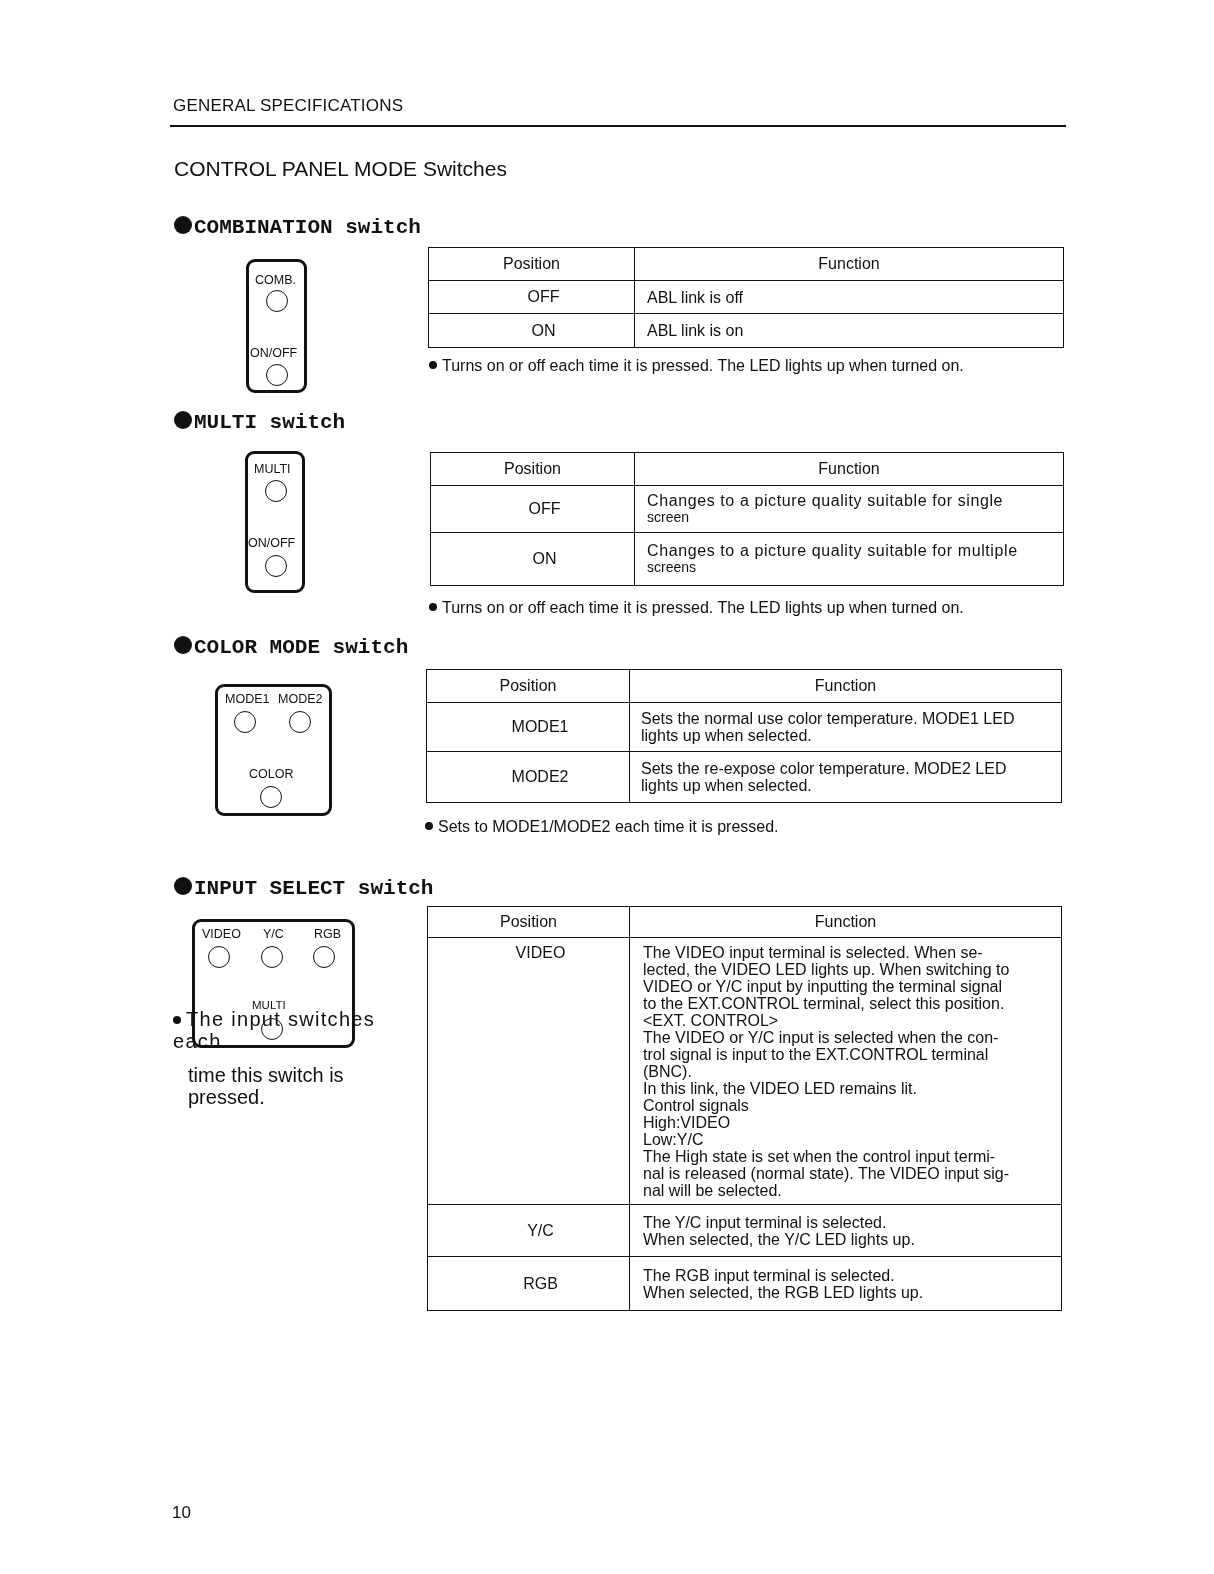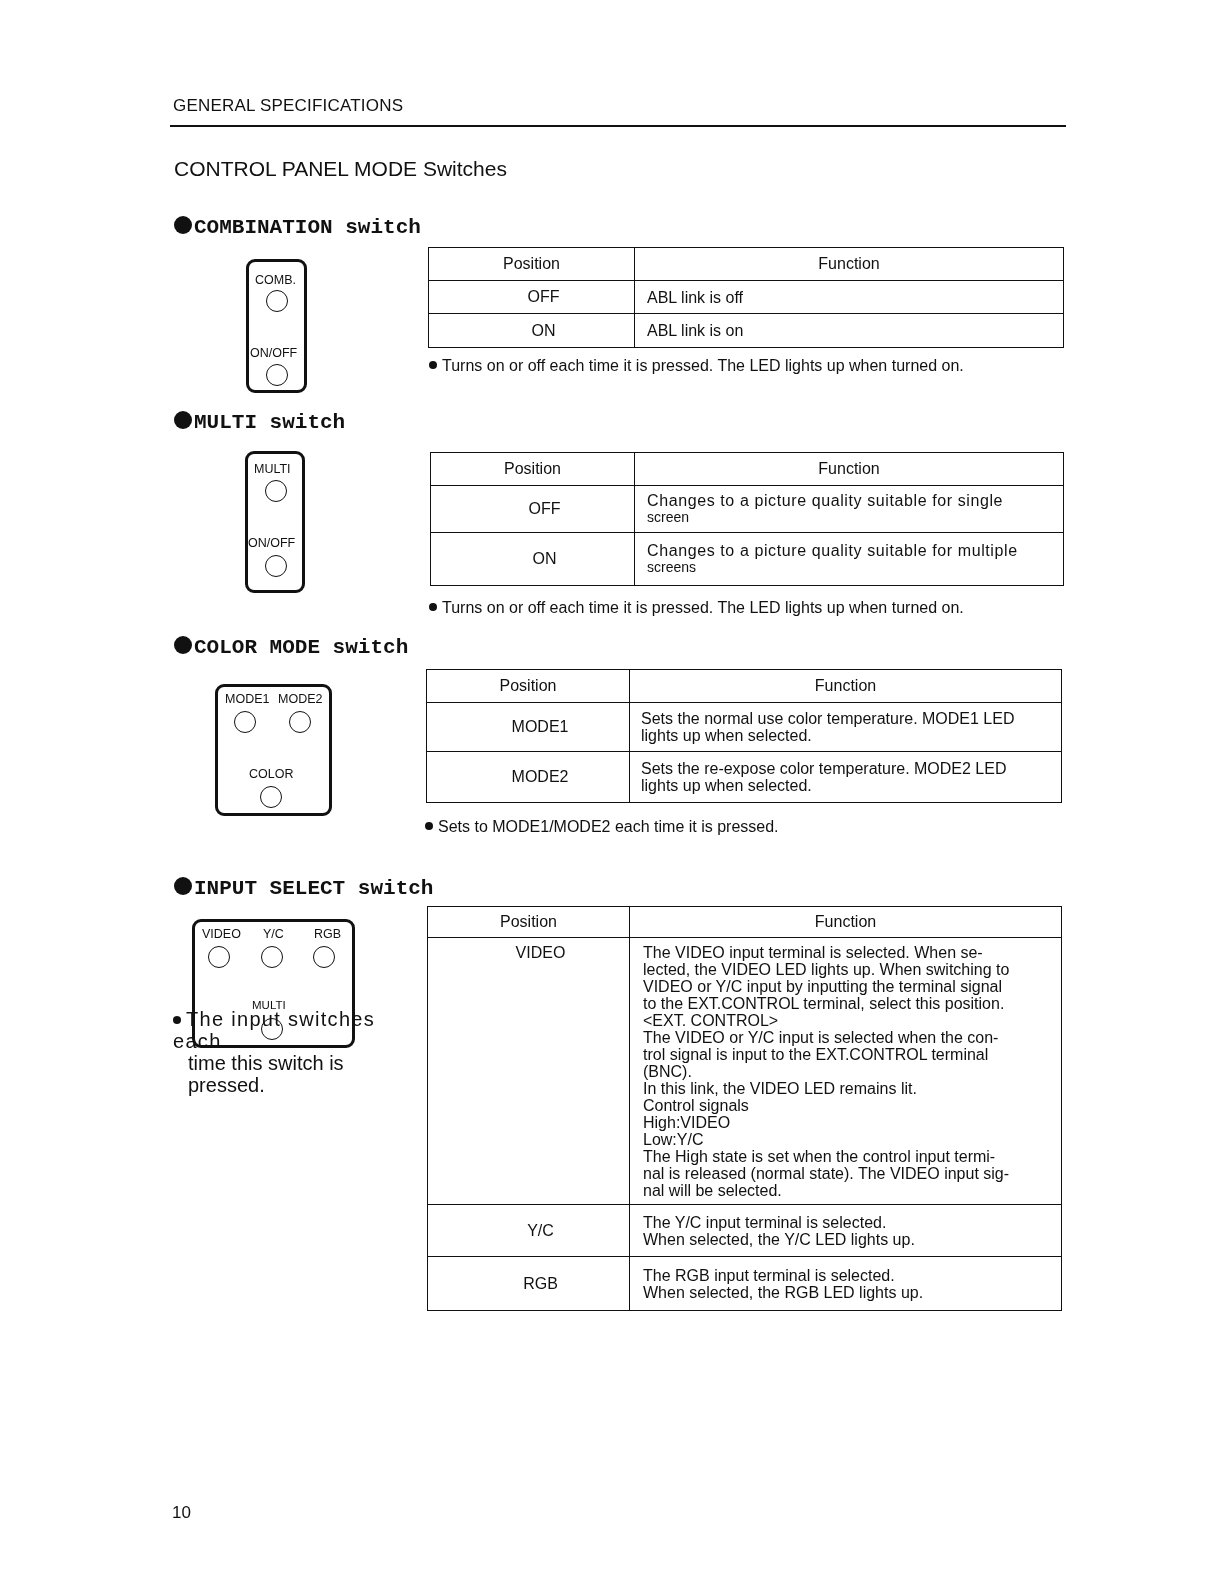--- a/index.html
+++ b/index.html
@@ -27,21 +27,21 @@
   .spec-table td.fn { padding-left: 12px; line-height: 17px; }
   .spec-table td.fn.top { vertical-align: top; padding-top: 6px; }
   .spec-table td.pos.top { vertical-align: top; padding-top: 6px; }
 
   .note { position: absolute; font-size: 16px; white-space: nowrap; }
   .note .b { display: inline-block; width: 8px; height: 8px; background: #111; border-radius: 50%; margin-right: 5px; vertical-align: 2px; }
 
   .side-note { position: absolute; left: 173px; top: 1008px; width: 250px; font-size: 20px; line-height: 22px; }
   .side-note .b { display: inline-block; width: 8px; height: 8px; background: #111; border-radius: 50%; margin-right: 5px; vertical-align: 2px; }
   .side-note .l1 { letter-spacing: 1.3px; }
-  .side-note .l2 { padding-left: 15px; }
+  .side-note .l2 { padding-left: 15px; margin-top: 12px; }
 
   .page-number { position: absolute; left: 172px; top: 1503px; font-size: 17px; }
   .fn-lines div { line-height: 17px; }
 </style>
 </head>
 <body>
 
 <div class="running-header">GENERAL SPECIFICATIONS</div>
 <div class="header-rule"></div>
 

